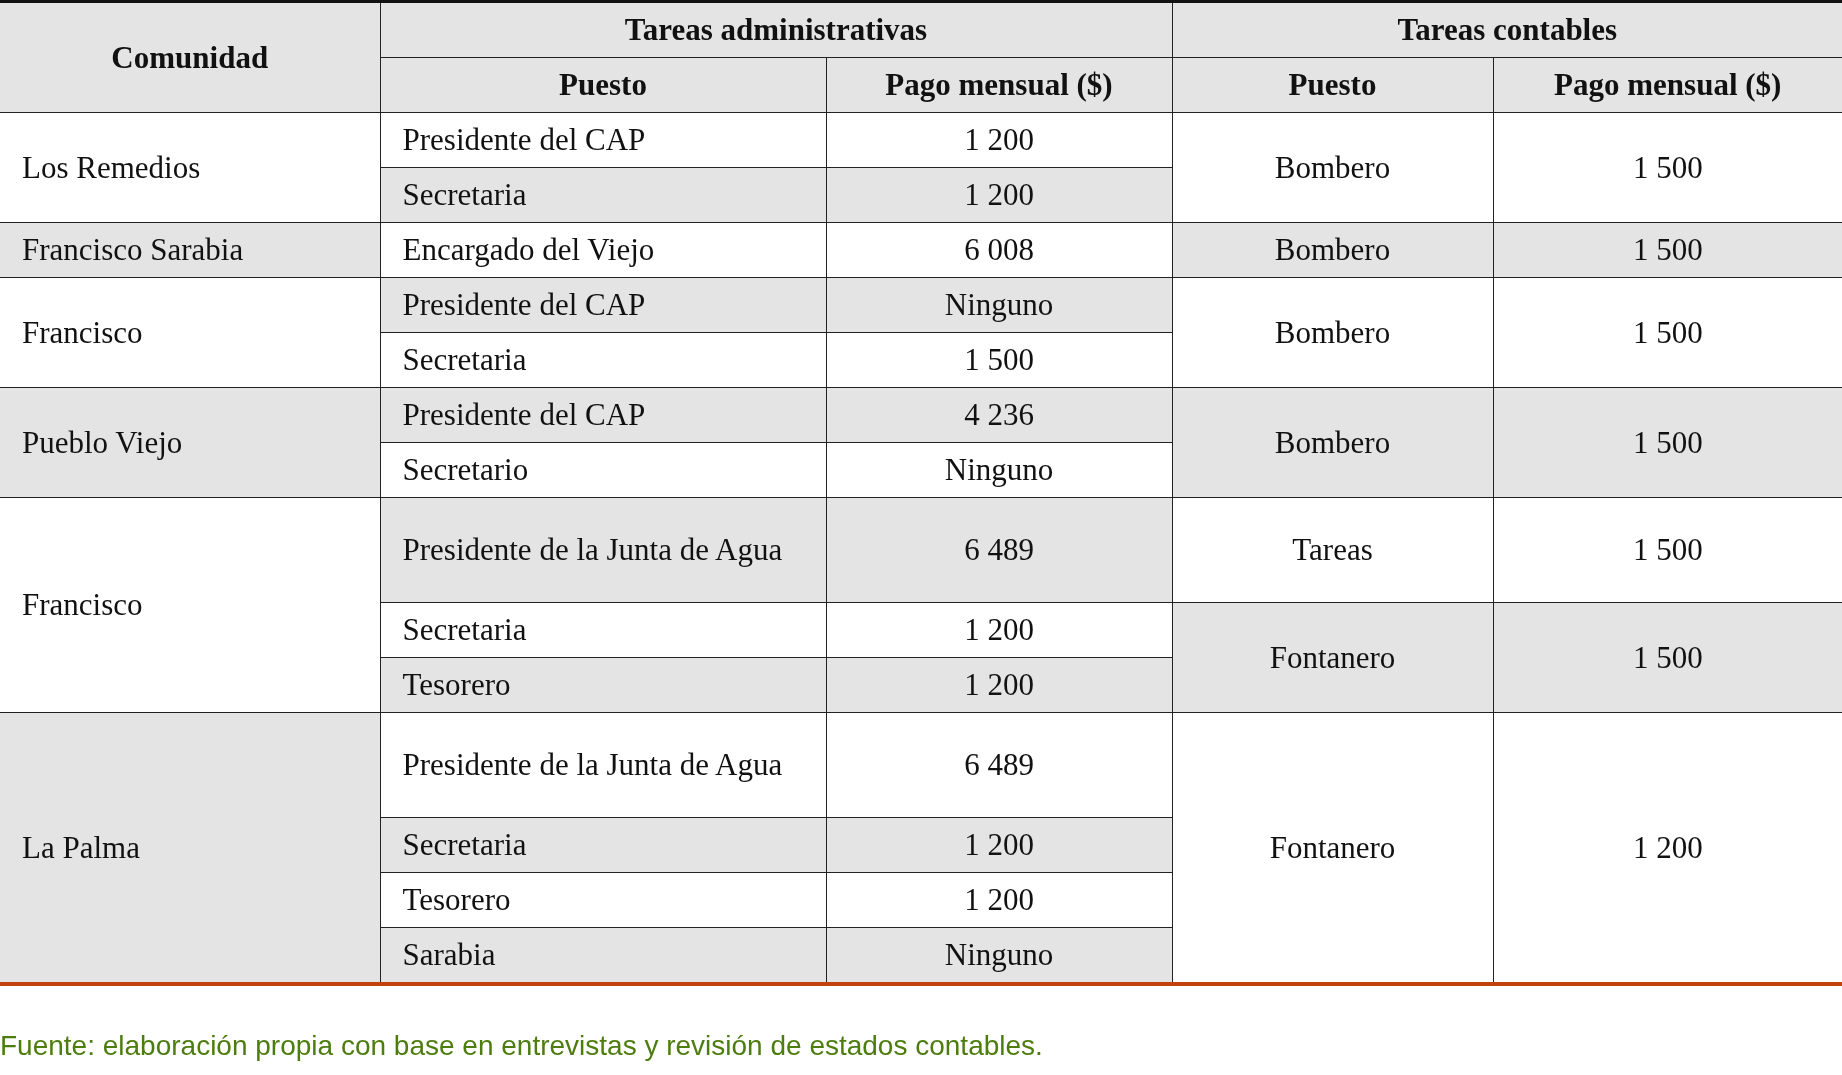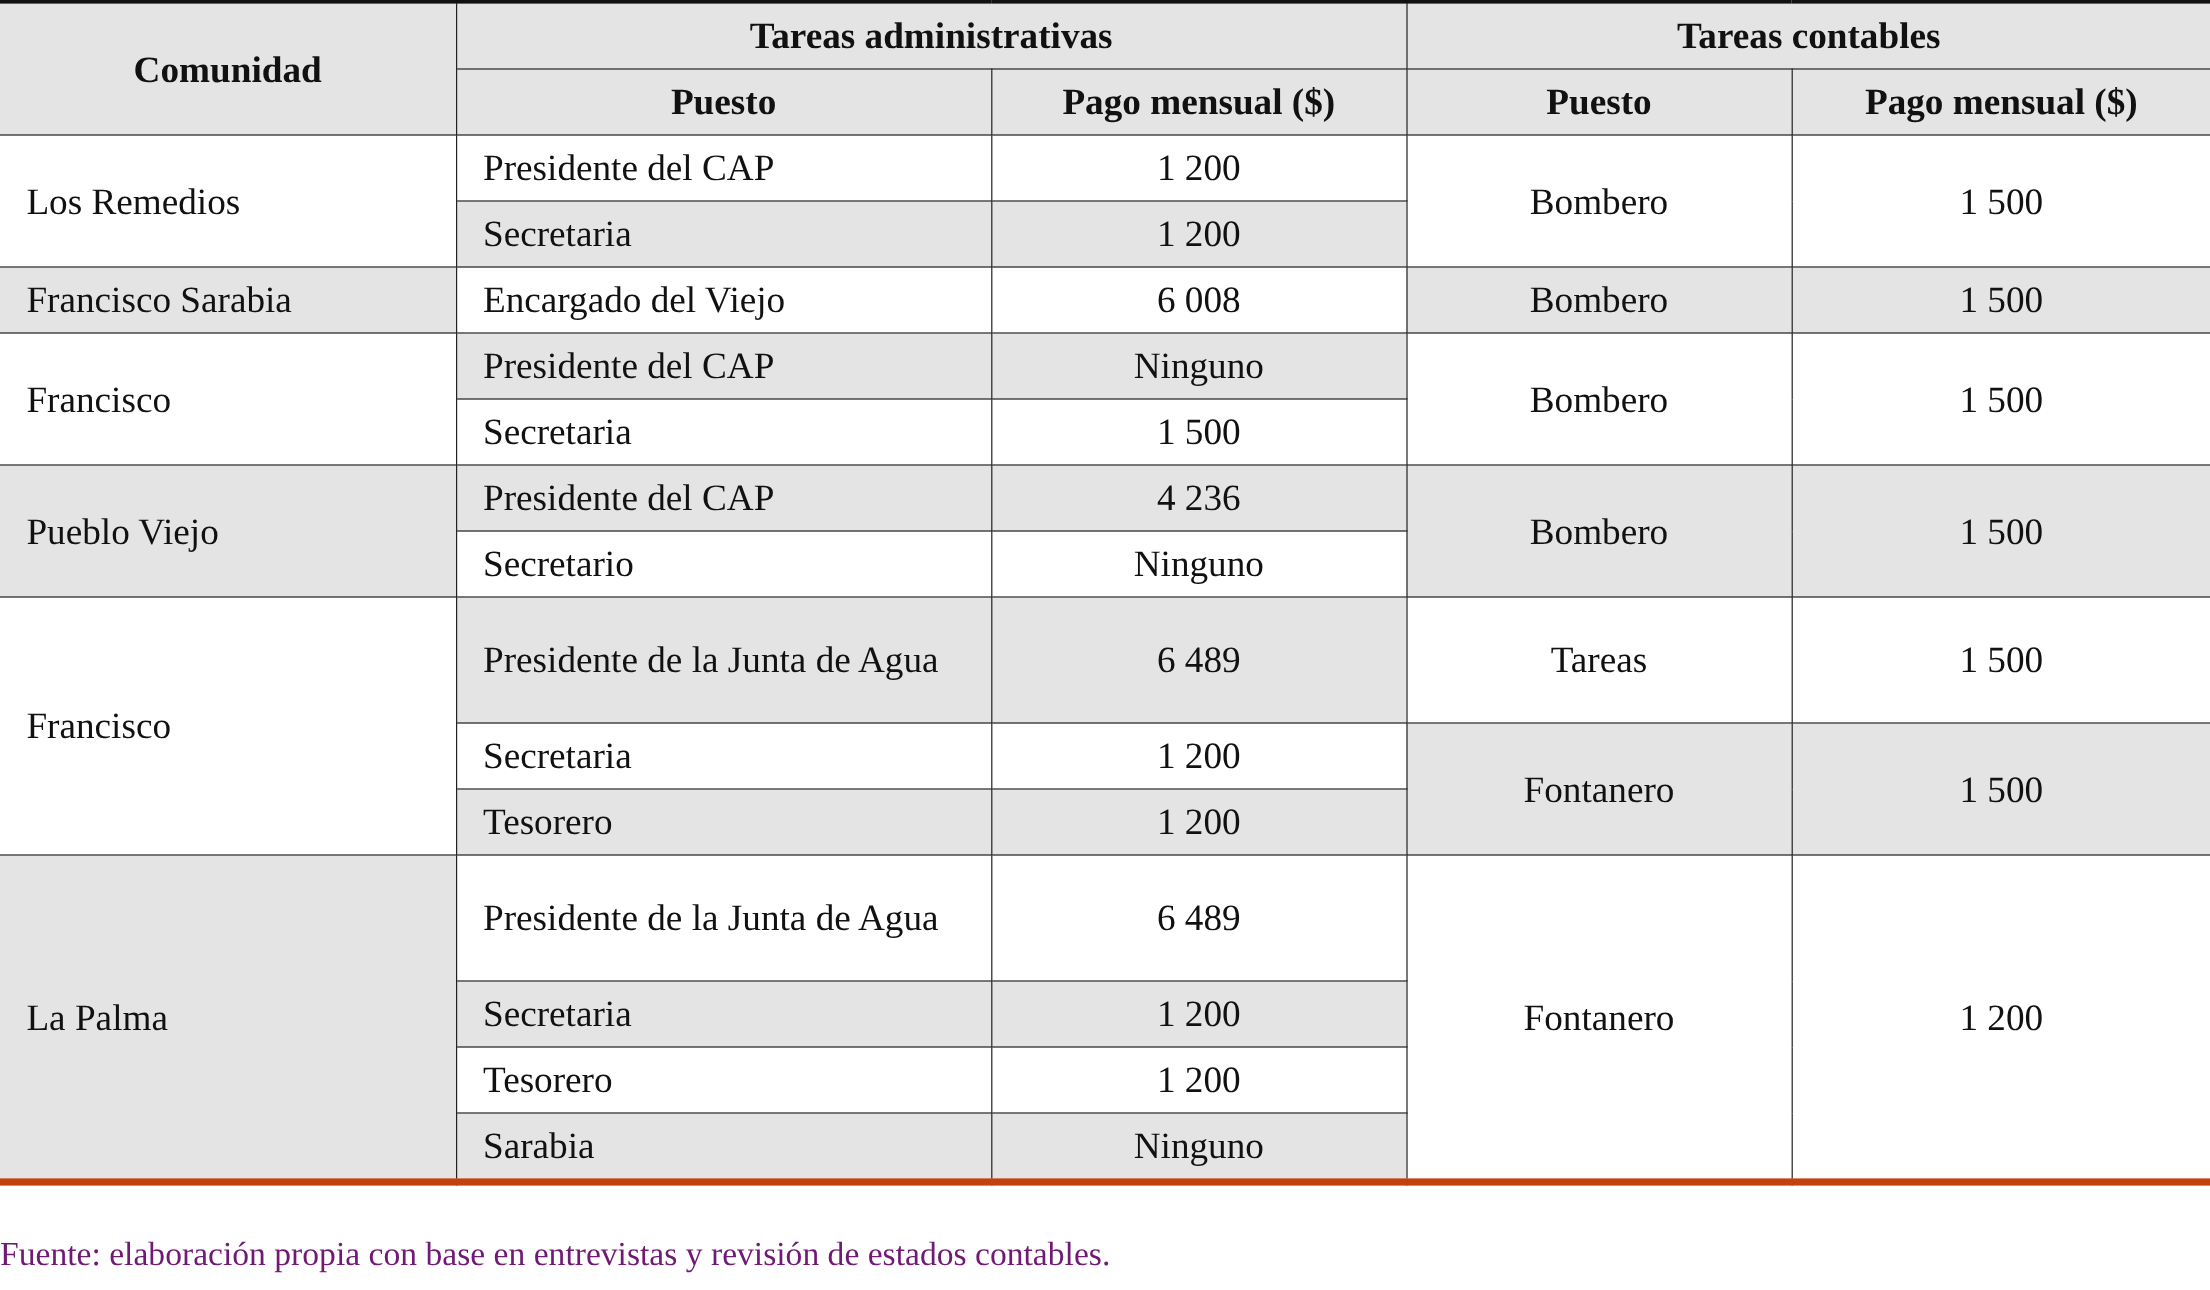--- a/index.html
+++ b/index.html
@@ -1,28 +1,28 @@
 <!DOCTYPE html>
 <html><head>
 <meta charset="utf-8">
 <style>
   html,body{margin:0;padding:0;background:#fff;}
   body{width:1842px;height:1075px;position:relative;overflow:hidden;font-family:"DejaVu Serif","Liberation Serif",serif;color:#111;}
   table{position:absolute;left:0;top:0;width:1842px;border-collapse:collapse;table-layout:fixed;font-family:"Liberation Serif","DejaVu Serif",serif;font-size:31px;}
   td,th{border:1.5px solid #222;padding:0 22px;line-height:46px;}
-  table{border-top:3px solid #111;border-bottom:6px solid #c2410c;}
+  table{border-top:3px solid #111;border-bottom:4px solid #c2410c;}
   tr>*:first-child{border-left:none;}
   tr>*:last-child{border-right:none;}
   th{background:#e4e4e4;font-weight:bold;text-align:center;height:54px;}
   td{height:54px;}
   .g{background:#e4e4e4;}
   .w{background:#fff;}
   .c{text-align:center;}
   .two{height:104px;line-height:46px;margin-left:20px;}
-  .note{position:absolute;left:0;top:1030px;font-family:Liberation Serif, serif;font-size:28px;color:#701a75;}
+  .note{position:absolute;left:0;top:1030px;font-family:Liberation Sans, sans-serif;font-size:28px;color:#4d7c0f;}
 </style>
 </head>
 <body>
 
 <table>
   <colgroup>
     <col style="width:380px">
       <col style="width:446px">
       <col style="width:346px">
       <col style="width:321px">

